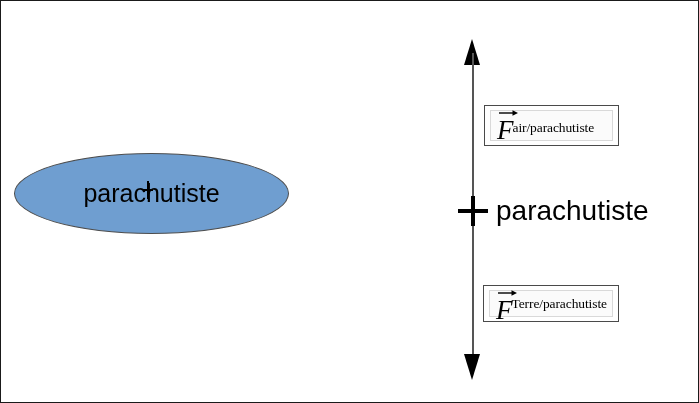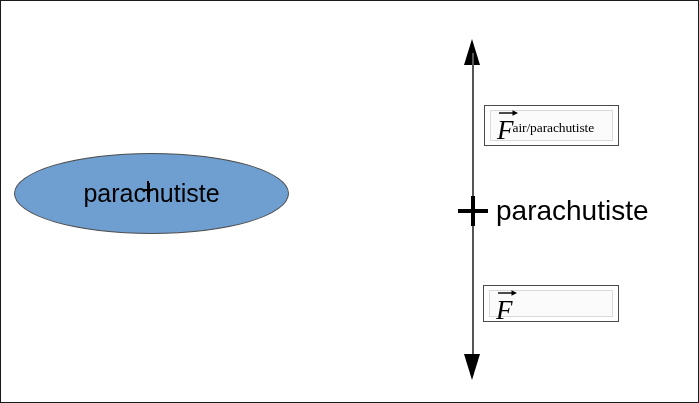--- a/index.html
+++ b/index.html
@@ -240,16 +240,17 @@
 
   <div class="force-box lower">
     <div class="force-box-inner">
       <span class="force-symbol">
         <svg class="vec-arrow" viewBox="0 0 19 9">
           <line x1="0" y1="5" x2="15" y2="5" stroke="#000" stroke-width="1.4"></line>
           <polygon points="19,5 13.5,2.2 13.5,7.8" fill="#000"></polygon>
         </svg>
         <span>F</span>
       </span>
+      <span class="force-sub">Terre/parachutiste</span>
     </div>
   </div>
 
 </div>
 
 </body></html>

